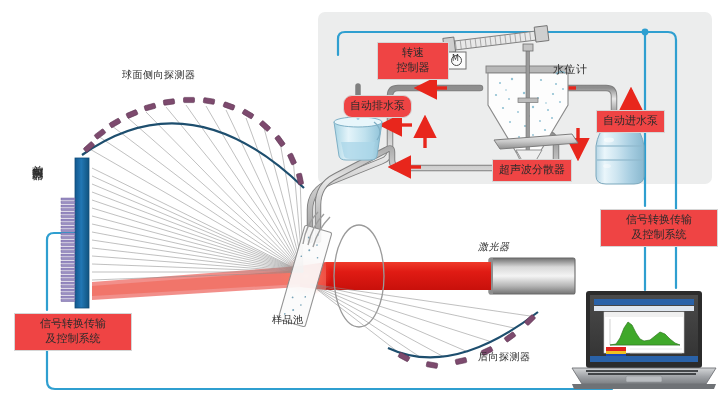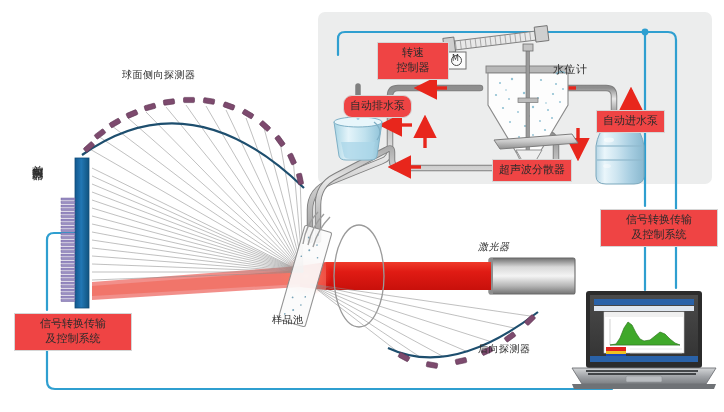--- a/index.html
+++ b/index.html
@@ -477,21 +477,21 @@
 
   <div class="boxlbl" style="left:600px; top:209px; width:104px;">
     <div>信号转换传输</div>
     <div>及控制系统</div>
   </div>
 
   <div class="lbl" style="left:272px; top:313px;">样品池</div>
 
   <div class="lbl" style="left:478px; top:240px;font-style:italic;">激光器</div>
 
-  <div class="lbl" style="left:478px; top:342px;">后向探测器</div>
+  <div class="lbl" style="left:478px; top:350px;">后向探测器</div>
 
   <div class="boxlbl" style="left:377px; top:42px; width:58px;">
     <div>转速</div>
     <div>控制器</div>
   </div>
 
   <div class="lbl" style="left:553px; top:63px; font-size:11px;">水位计</div>
 
   <div class="boxlbl" style="left:596px; top:70px;margin-top:40px;">自动进水泵</div>
 

